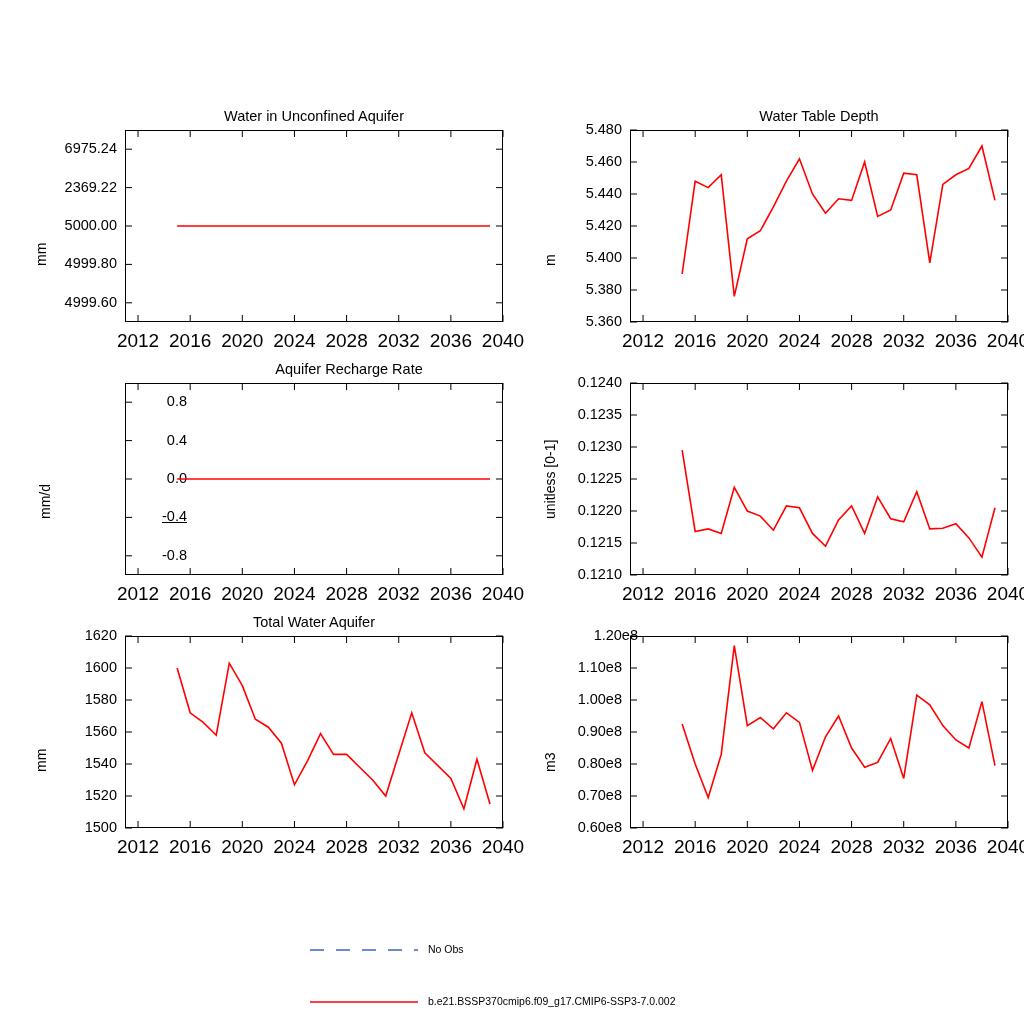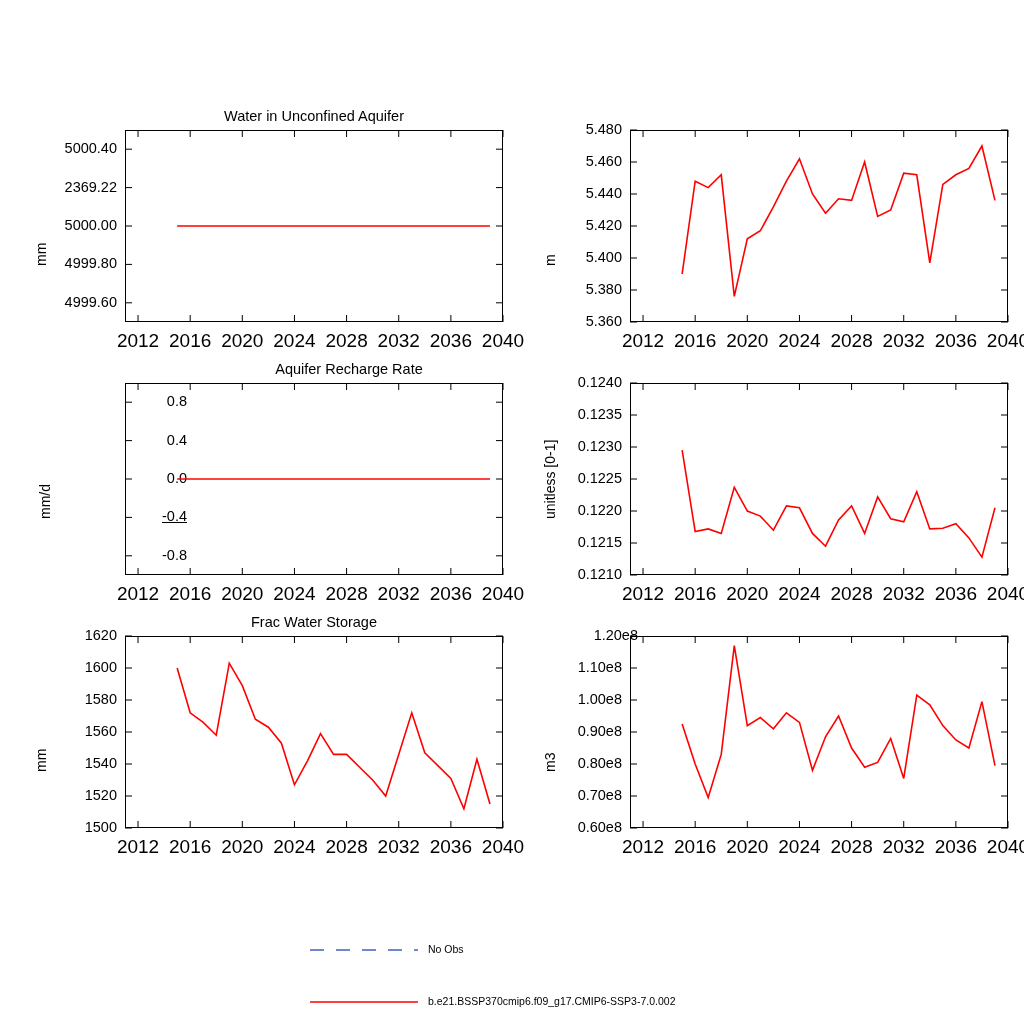--- a/index.html
+++ b/index.html
@@ -21,21 +21,21 @@
 
 <div id="root">
 
   <div class="panel" id="p0" style="left: 125px; top: 130px; width: 378px; height: 192px;">
     <div class="ptitle">Water in Unconfined Aquifer</div>
   <div class="plotbox" style="left: 0px; top: 0px; width: 378px; height: 192px;"></div>
       <div class="ytick" style="right: 386px; top: 163.8px; width: 110px;">4999.60</div>
       <div class="ytick" style="right: 386px; top: 125.4px; width: 110px;">4999.80</div>
       <div class="ytick" style="right: 386px; top: 87px; width: 110px;">5000.00</div>
       <div class="ytick" style="right: 386px; top: 48.6px; width: 110px;">2369.22</div>
-      <div class="ytick" style="right: 386px; top: 10.2px; width: 110px;">5000.40</div>
+      <div class="ytick" style="right: 386px; top: 10.2px; width: 110px;">6975.24</div>
       <div class="xtick" style="left: -16.9655px; width: 60px; top: 200px;">2012</div>
       <div class="xtick" style="left: 35.1724px; width: 60px; top: 200px;">2016</div>
       <div class="xtick" style="left: 87.3103px; width: 60px; top: 200px;">2020</div>
       <div class="xtick" style="left: 139.448px; width: 60px; top: 200px;">2024</div>
       <div class="xtick" style="left: 191.586px; width: 60px; top: 200px;">2028</div>
       <div class="xtick" style="left: 243.724px; width: 60px; top: 200px;">2032</div>
       <div class="xtick" style="left: 295.862px; width: 60px; top: 200px;">2036</div>
       <div class="xtick" style="left: 348px; width: 60px; top: 200px;">2040</div>
       <svg width="378" height="192">
         <line x1="0" x2="7" y1="172.79999999993015" y2="172.79999999993015" stroke="#000" stroke-width="1"></line>
@@ -62,20 +62,21 @@
         <line y1="185" y2="192" x1="273.7241379310345" x2="273.7241379310345" stroke="#000" stroke-width="1"></line>
         <line y1="0" y2="7" x1="325.8620689655172" x2="325.8620689655172" stroke="#000" stroke-width="1"></line>
         <line y1="185" y2="192" x1="325.8620689655172" x2="325.8620689655172" stroke="#000" stroke-width="1"></line>
         <line y1="0" y2="7" x1="378" x2="378" stroke="#000" stroke-width="1"></line>
         <line y1="185" y2="192" x1="378" x2="378" stroke="#000" stroke-width="1"></line>
         <polyline points="52.14,96.00 65.17,96.00 78.21,96.00 91.24,96.00 104.28,96.00 117.31,96.00 130.34,96.00 143.38,96.00 156.41,96.00 169.45,96.00 182.48,96.00 195.52,96.00 208.55,96.00 221.59,96.00 234.62,96.00 247.66,96.00 260.69,96.00 273.72,96.00 286.76,96.00 299.79,96.00 312.83,96.00 325.86,96.00 338.90,96.00 351.93,96.00 364.97,96.00" fill="none" stroke="#ff0000" stroke-width="1.6"></polyline>
       </svg>
       <div class="ylabel" style="left: -92px; top: 136px;">mm</div>
     </div>
   <div class="panel" id="p1" style="left: 630px; top: 130px; width: 378px; height: 192px;">
+    <div class="ptitle">Water Table Depth</div>
   <div class="plotbox" style="left: 0px; top: 0px; width: 378px; height: 192px;"></div>
       <div class="ytick" style="right: 386px; top: 183px; width: 110px;">5.360</div>
       <div class="ytick" style="right: 386px; top: 151px; width: 110px;">5.380</div>
       <div class="ytick" style="right: 386px; top: 119px; width: 110px;">5.400</div>
       <div class="ytick" style="right: 386px; top: 87px; width: 110px;">5.420</div>
       <div class="ytick" style="right: 386px; top: 55px; width: 110px;">5.440</div>
       <div class="ytick" style="right: 386px; top: 23px; width: 110px;">5.460</div>
       <div class="ytick" style="right: 386px; top: -9px; width: 110px;">5.480</div>
       <div class="xtick" style="left: -16.9655px; width: 60px; top: 200px;">2012</div>
       <div class="xtick" style="left: 35.1724px; width: 60px; top: 200px;">2016</div>
@@ -213,21 +214,21 @@
         <line y1="185" y2="192" x1="273.7241379310345" x2="273.7241379310345" stroke="#000" stroke-width="1"></line>
         <line y1="0" y2="7" x1="325.8620689655172" x2="325.8620689655172" stroke="#000" stroke-width="1"></line>
         <line y1="185" y2="192" x1="325.8620689655172" x2="325.8620689655172" stroke="#000" stroke-width="1"></line>
         <line y1="0" y2="7" x1="378" x2="378" stroke="#000" stroke-width="1"></line>
         <line y1="185" y2="192" x1="378" x2="378" stroke="#000" stroke-width="1"></line>
         <polyline points="52.14,67.20 65.17,148.48 78.21,145.92 91.24,150.40 104.28,104.32 117.31,128.00 130.34,133.12 143.38,147.20 156.41,122.88 169.45,124.80 182.48,150.40 195.52,163.20 208.55,136.96 221.59,122.88 234.62,150.40 247.66,113.92 260.69,135.68 273.72,138.88 286.76,108.80 299.79,145.92 312.83,145.28 325.86,140.80 338.90,154.88 351.93,174.08 364.97,124.80" fill="none" stroke="#ff0000" stroke-width="1.6"></polyline>
       </svg>
       <div class="ylabel" style="left: -88px; top: 136px;">unitless [0-1]</div>
     </div>
   <div class="panel" id="p4" style="left: 125px; top: 636px; width: 378px; height: 192px;">
-    <div class="ptitle">Frac Water Storage</div>
+    <div class="ptitle">Total Water Aquifer</div>
   <div class="plotbox" style="left: 0px; top: 0px; width: 378px; height: 192px;"></div>
       <div class="ytick" style="right: 386px; top: 183px; width: 110px;">1500</div>
       <div class="ytick" style="right: 386px; top: 151px; width: 110px;">1520</div>
       <div class="ytick" style="right: 386px; top: 119px; width: 110px;">1540</div>
       <div class="ytick" style="right: 386px; top: 87px; width: 110px;">1560</div>
       <div class="ytick" style="right: 386px; top: 55px; width: 110px;">1580</div>
       <div class="ytick" style="right: 386px; top: 23px; width: 110px;">1600</div>
       <div class="ytick" style="right: 386px; top: -9px; width: 110px;">1620</div>
       <div class="xtick" style="left: -16.9655px; width: 60px; top: 200px;">2012</div>
       <div class="xtick" style="left: 35.1724px; width: 60px; top: 200px;">2016</div>

